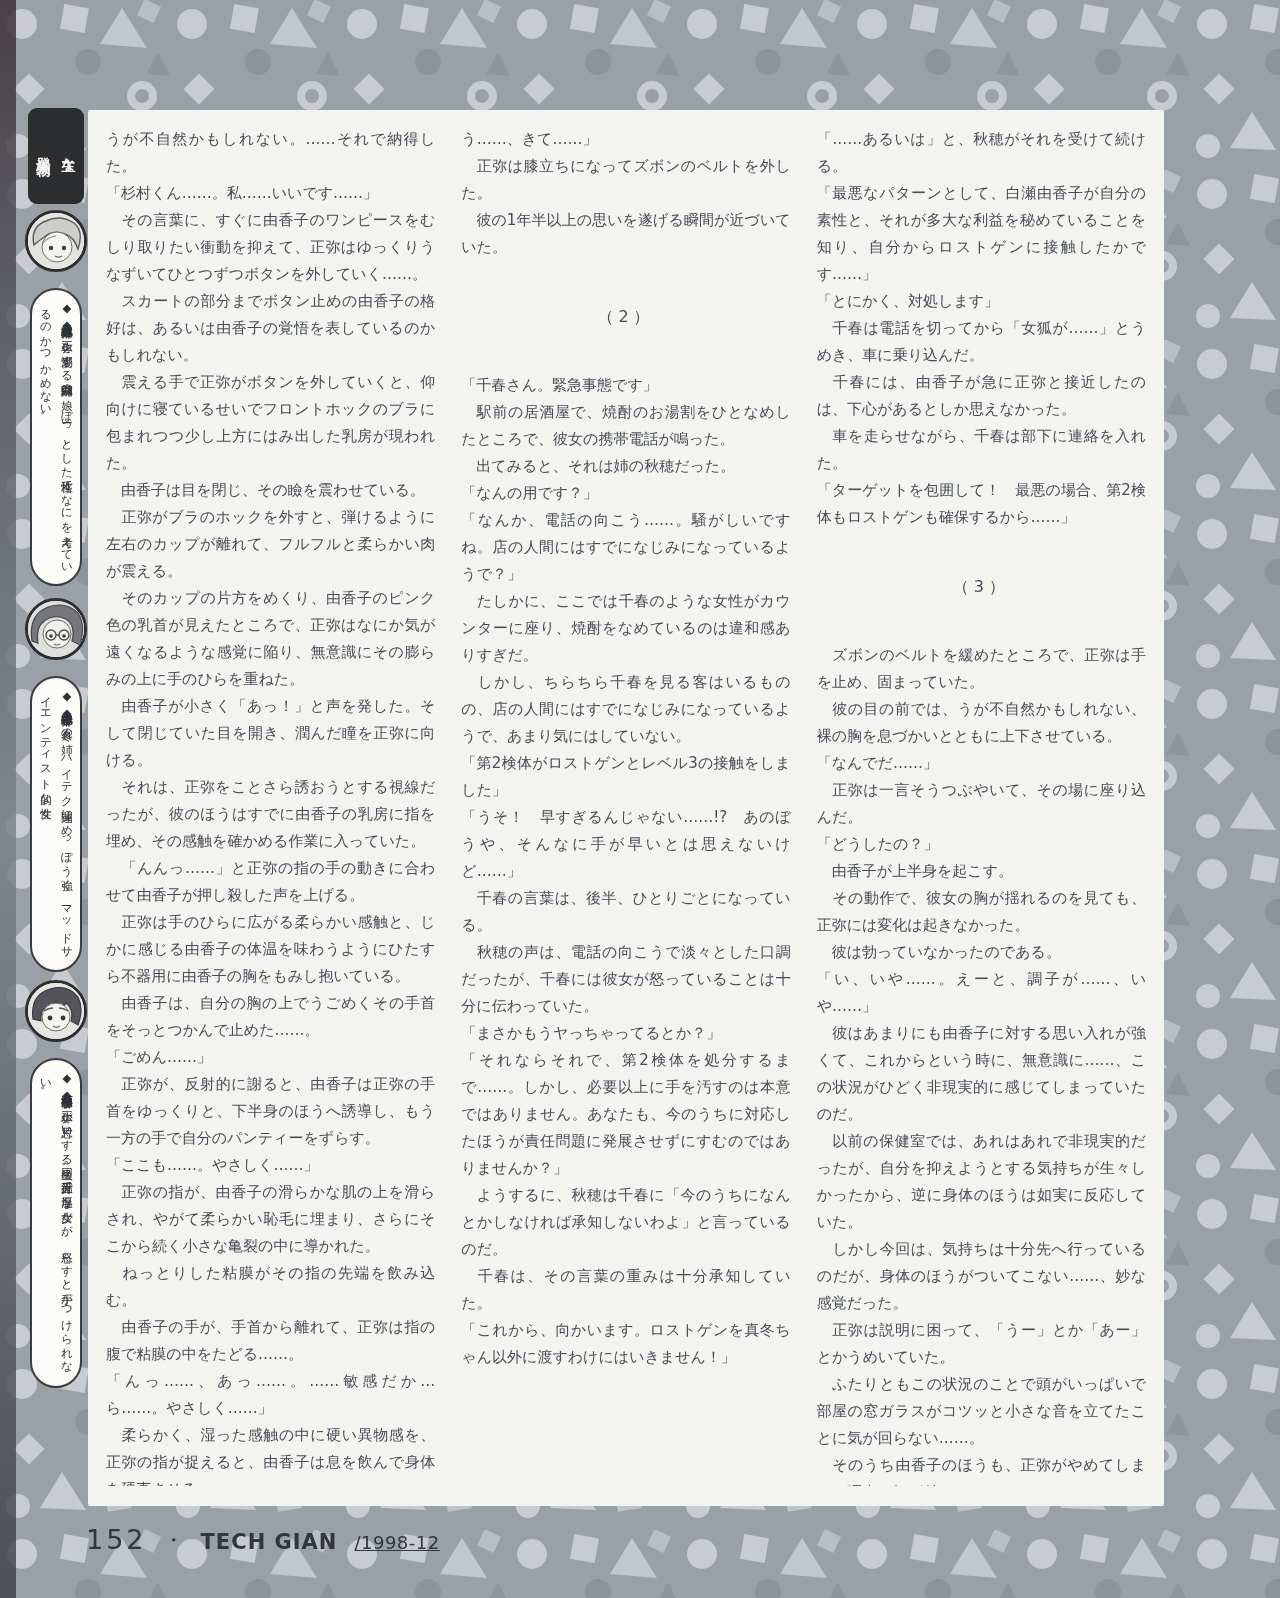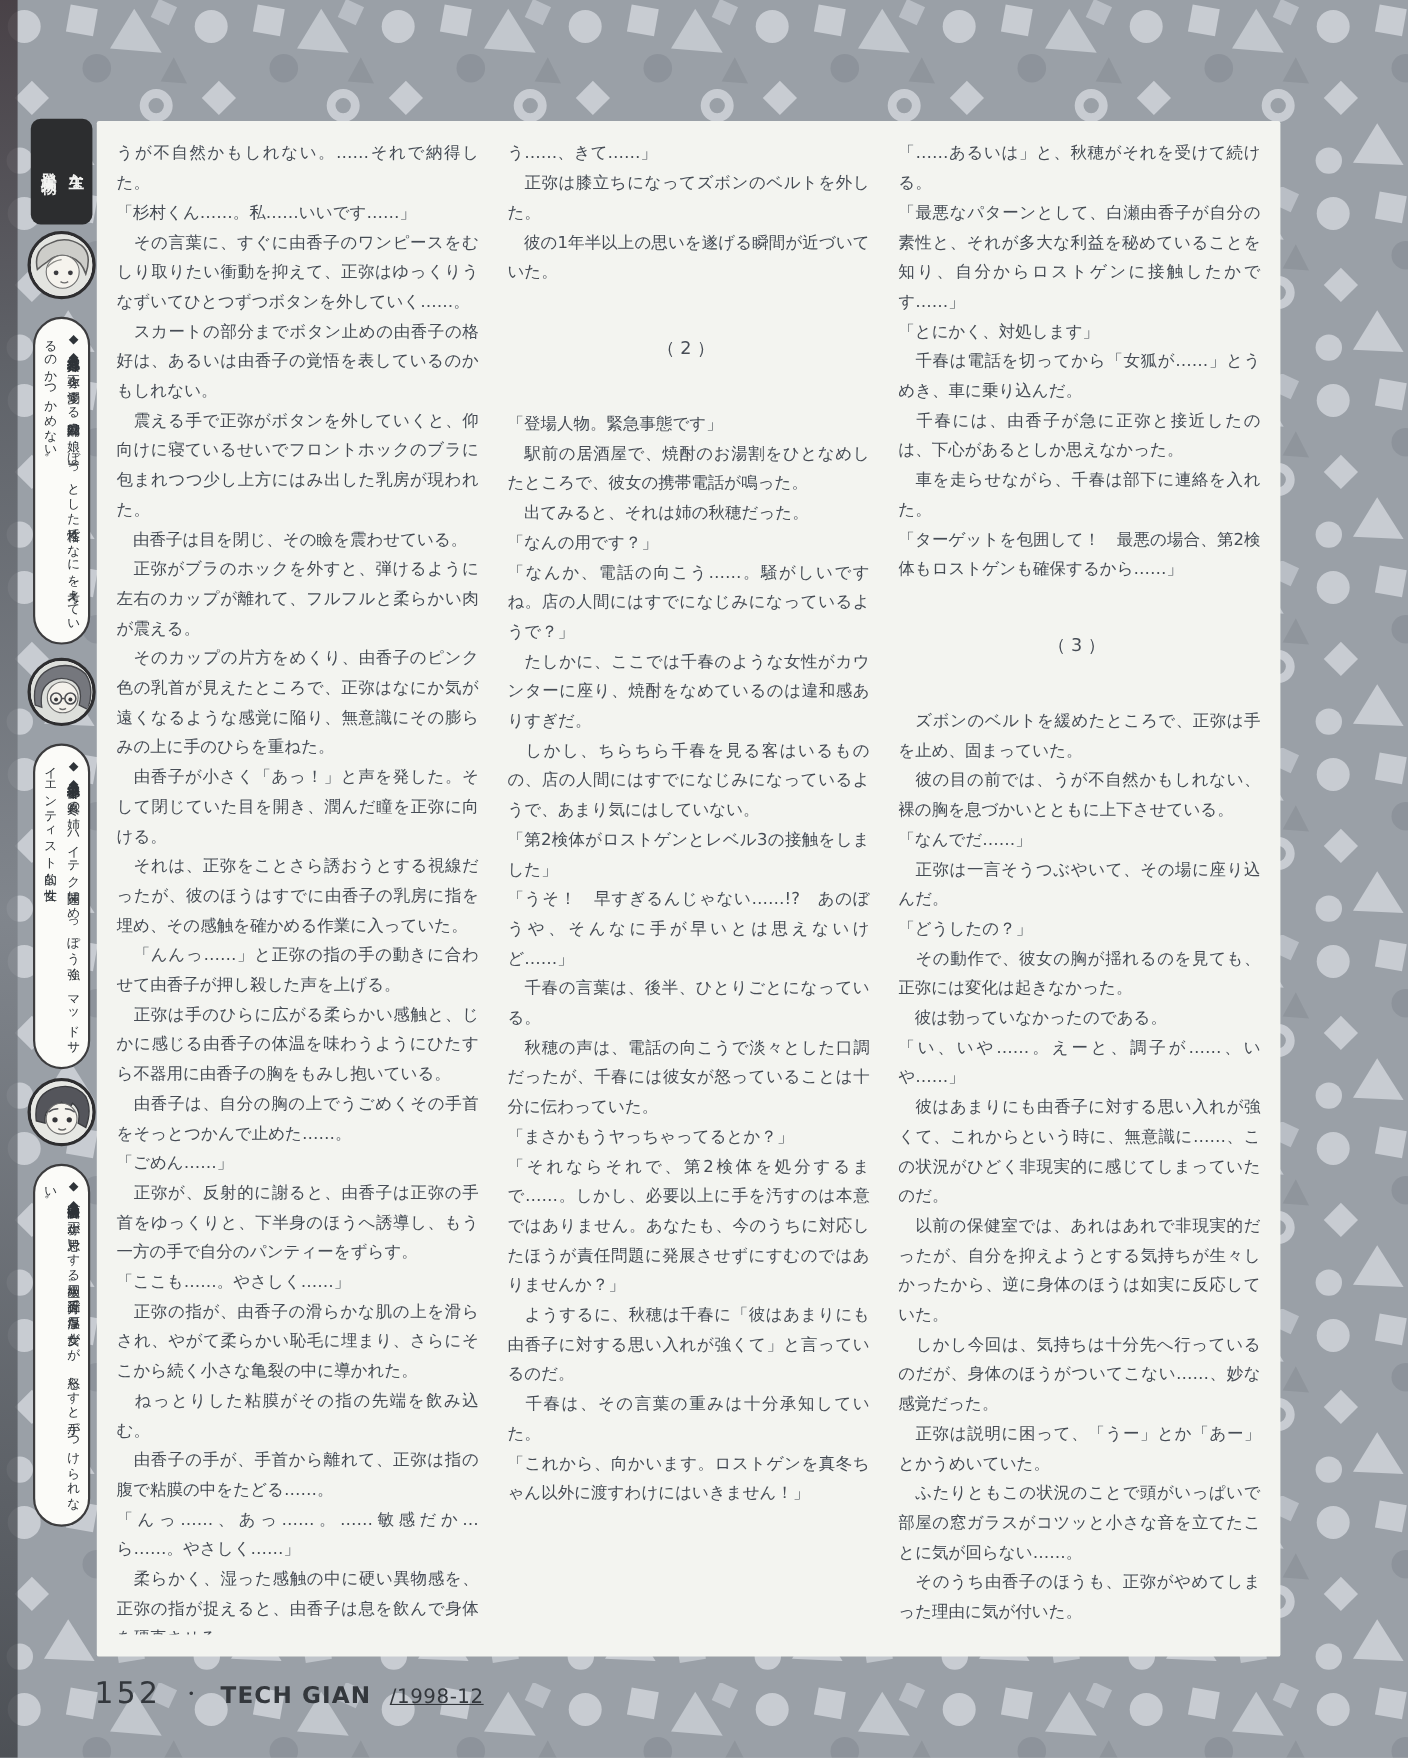--- a/index.html
+++ b/index.html
@@ -160,51 +160,52 @@
       <p class="para">　ねっとりした粘膜がその指の先端を飲み込む。</p>
       <p class="para">　由香子の手が、手首から離れて、正弥は指の腹で粘膜の中をたどる……。</p>
       <p class="para">「んっ……、あっ……。……敏感だか…ら……。やさしく……」</p>
       <p class="para">　柔らかく、湿った感触の中に硬い異物感を、正弥の指が捉えると、由香子は息を飲んで身体を硬直させる……。</p>
     </div>
   <div class="col">
       <p class="para">う……、きて……」</p>
       <p class="para">　正弥は膝立ちになってズボンのベルトを外した。</p>
       <p class="para">　彼の1年半以上の思いを遂げる瞬間が近づいていた。</p>
       <div class="section-heading">（2）</div>
-      <p class="para">「登場人物。緊急事態です」</p>
+      <p class="para">「千春さん。緊急事態です」</p>
       <p class="para">　駅前の居酒屋で、焼酎のお湯割をひとなめしたところで、彼女の携帯電話が鳴った。</p>
       <p class="para">　出てみると、それは姉の秋穂だった。</p>
       <p class="para">「なんの用です？」</p>
       <p class="para">「なんか、電話の向こう……。騒がしいですね。店の人間にはすでになじみになっているようで？」</p>
       <p class="para">　たしかに、ここでは千春のような女性がカウンターに座り、焼酎をなめているのは違和感ありすぎだ。</p>
       <p class="para">　しかし、ちらちら千春を見る客はいるものの、店の人間にはすでになじみになっているようで、あまり気にはしていない。</p>
       <p class="para">「第2検体がロストゲンとレベル3の接触をしました」</p>
       <p class="para">「うそ！　早すぎるんじゃない……!?　あのぼうや、そんなに手が早いとは思えないけど……」</p>
       <p class="para">　千春の言葉は、後半、ひとりごとになっている。</p>
       <p class="para">　秋穂の声は、電話の向こうで淡々とした口調だったが、千春には彼女が怒っていることは十分に伝わっていた。</p>
       <p class="para">「まさかもうヤっちゃってるとか？」</p>
       <p class="para">「それならそれで、第2検体を処分するまで……。しかし、必要以上に手を汚すのは本意ではありません。あなたも、今のうちに対応したほうが責任問題に発展させずにすむのではありませんか？」</p>
-      <p class="para">　ようするに、秋穂は千春に「彼はあまりにも由香子に対する思い入れが強くて」と言っているのだ。</p>
+      <p class="para">　ようするに、秋穂は千春に「今のうちになんとかしなければ承知しないわよ」と言っているのだ。</p>
       <p class="para">　千春は、その言葉の重みは十分承知していた。</p>
       <p class="para">「これから、向かいます。ロストゲンを真冬ちゃん以外に渡すわけにはいきません！」</p>
     </div>
   <div class="col">
       <p class="para">「……あるいは」と、秋穂がそれを受けて続ける。</p>
       <p class="para">「最悪なパターンとして、白瀬由香子が自分の素性と、それが多大な利益を秘めていることを知り、自分からロストゲンに接触したかです……」</p>
       <p class="para">「とにかく、対処します」</p>
       <p class="para">　千春は電話を切ってから「女狐が……」とうめき、車に乗り込んだ。</p>
       <p class="para">　千春には、由香子が急に正弥と接近したのは、下心があるとしか思えなかった。</p>
       <p class="para">　車を走らせながら、千春は部下に連絡を入れた。</p>
       <p class="para">「ターゲットを包囲して！　最悪の場合、第2検体もロストゲンも確保するから……」</p>
       <div class="section-heading">（3）</div>
       <p class="para">　ズボンのベルトを緩めたところで、正弥は手を止め、固まっていた。</p>
       <p class="para">　彼の目の前では、うが不自然かもしれない、裸の胸を息づかいとともに上下させている。</p>
       <p class="para">「なんでだ……」</p>
       <p class="para">　正弥は一言そうつぶやいて、その場に座り込んだ。</p>
       <p class="para">「どうしたの？」</p>
+      <p class="para">　由香子が上半身を起こす。</p>
       <p class="para">　その動作で、彼女の胸が揺れるのを見ても、正弥には変化は起きなかった。</p>
       <p class="para">　彼は勃っていなかったのである。</p>
       <p class="para">「い、いや……。えーと、調子が……、いや……」</p>
       <p class="para">　彼はあまりにも由香子に対する思い入れが強くて、これからという時に、無意識に……、この状況がひどく非現実的に感じてしまっていたのだ。</p>
       <p class="para">　以前の保健室では、あれはあれで非現実的だったが、自分を抑えようとする気持ちが生々しかったから、逆に身体のほうは如実に反応していた。</p>
       <p class="para">　しかし今回は、気持ちは十分先へ行っているのだが、身体のほうがついてこない……、妙な感覚だった。</p>
       <p class="para">　正弥は説明に困って、「うー」とか「あー」とかうめいていた。</p>
       <p class="para">　ふたりともこの状況のことで頭がいっぱいで部屋の窓ガラスがコツッと小さな音を立てたことに気が回らない……。</p>
       <p class="para">　そのうち由香子のほうも、正弥がやめてしまった理由に気が付いた。</p>
     </div>

